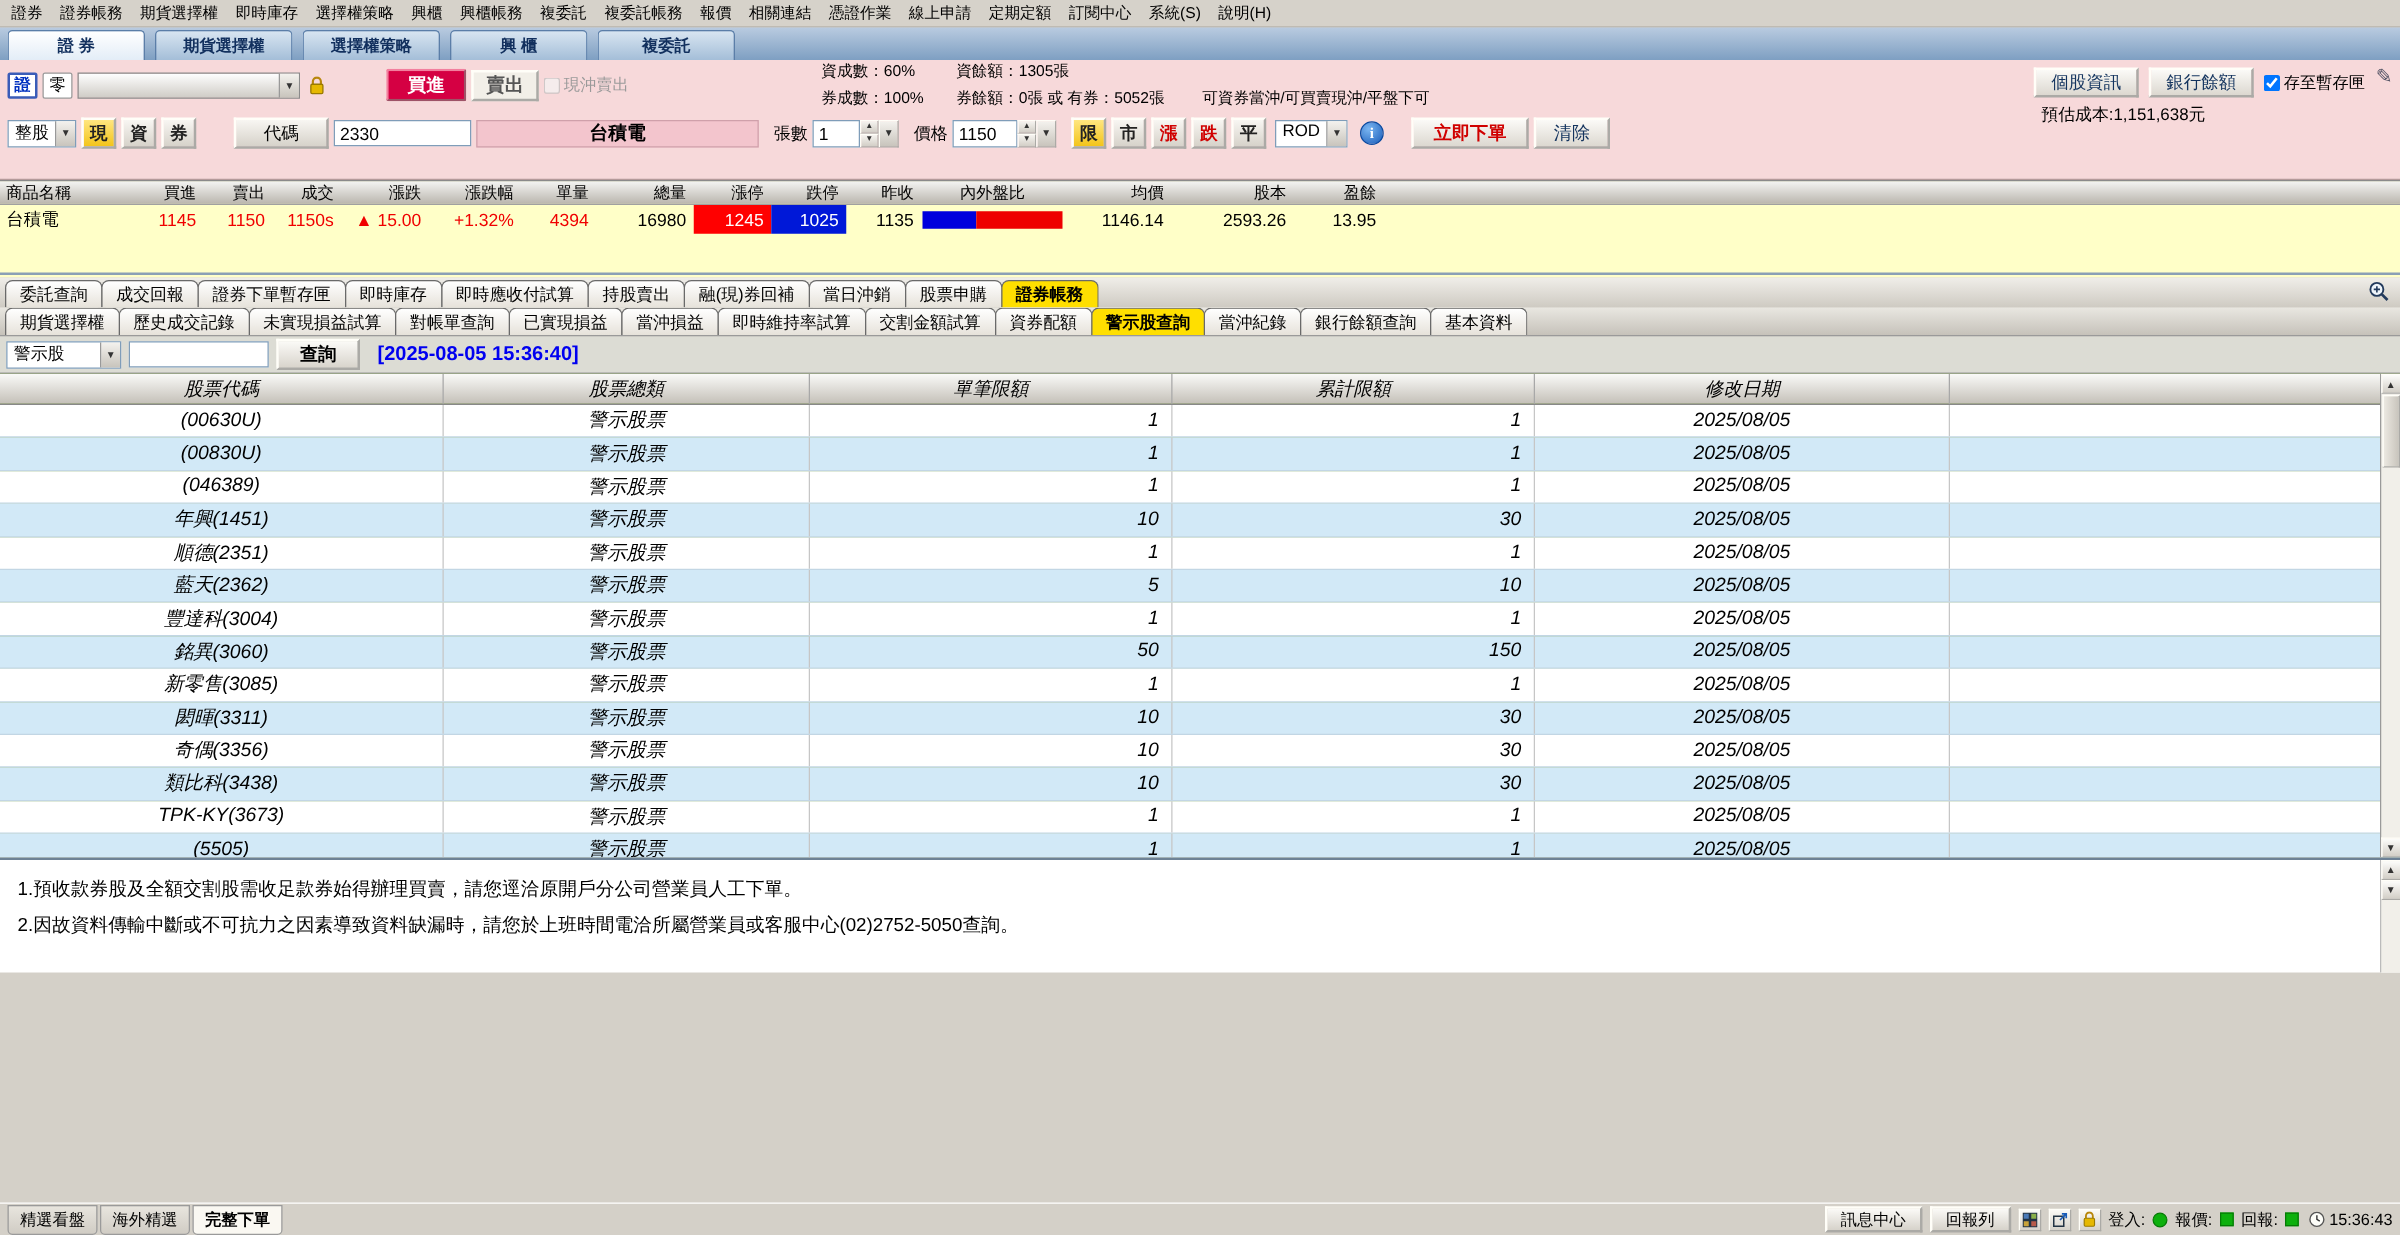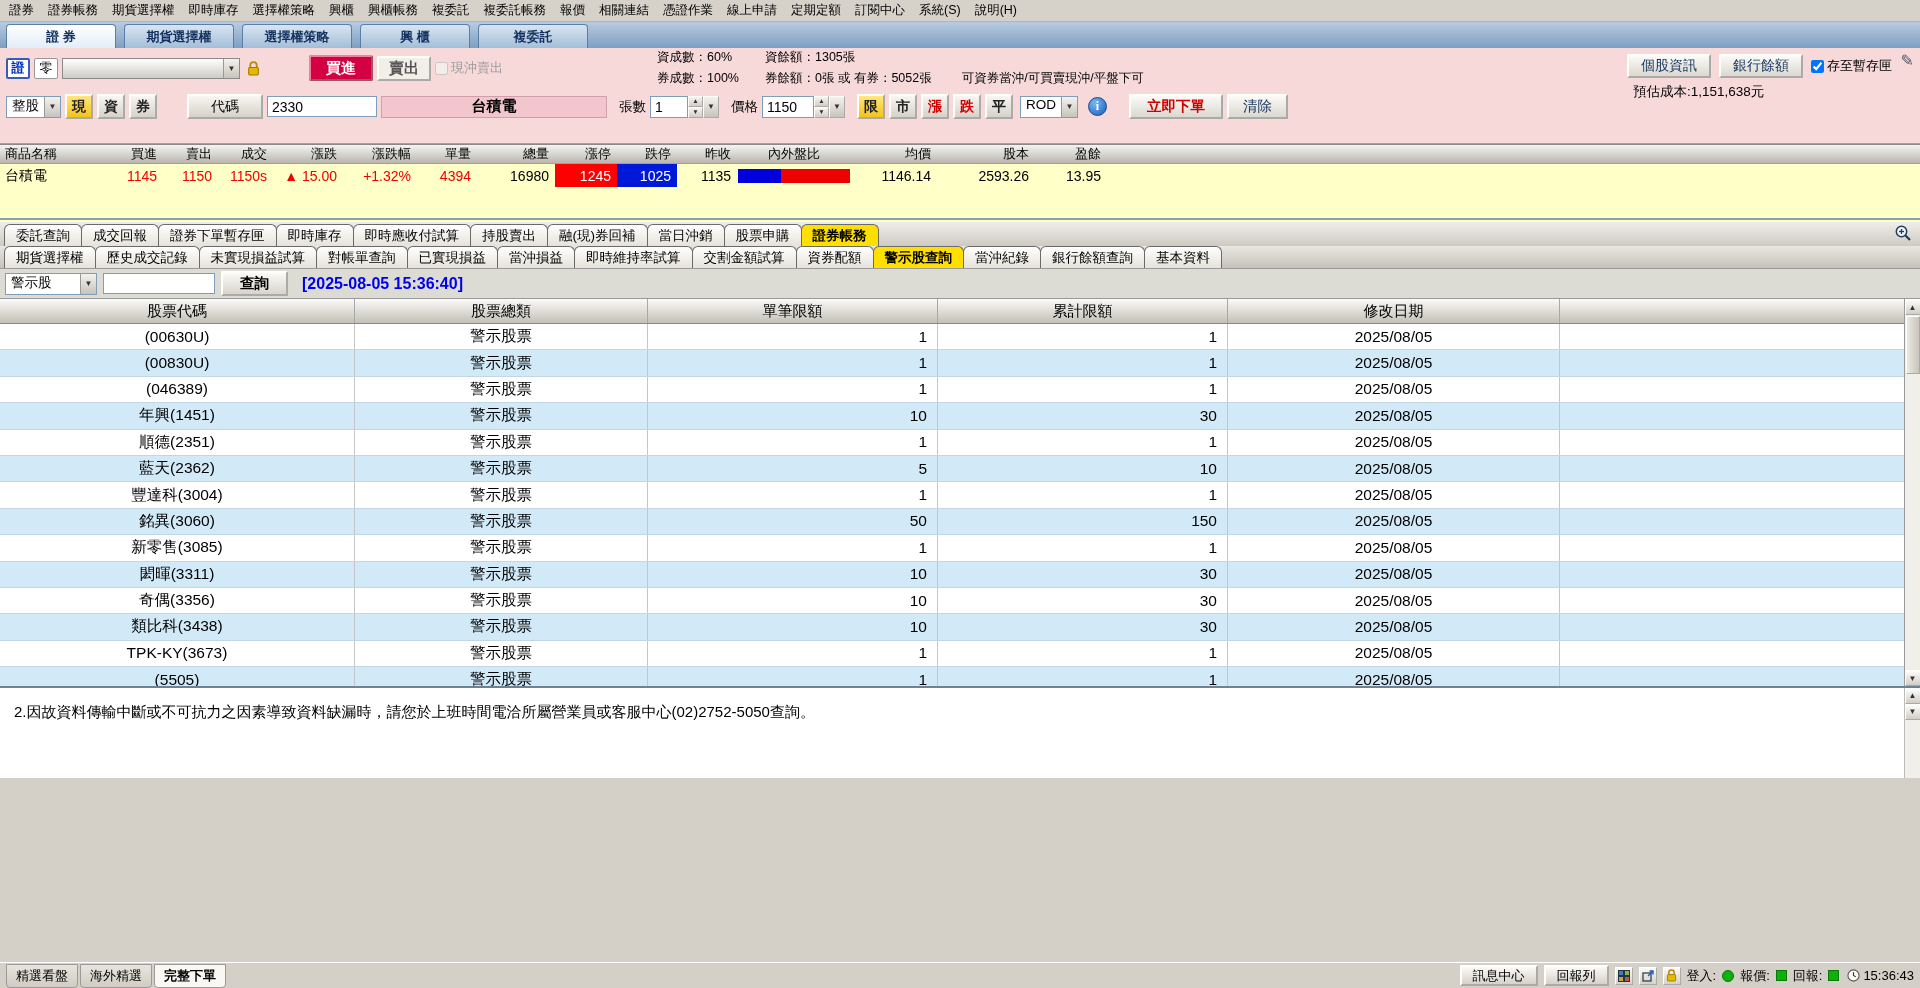--- a/index.html
+++ b/index.html
@@ -89,21 +89,21 @@
   .fn-tab.active { background:#ffdf00; font-weight:bold; }
   .zoom-icon { position:absolute; right:8px; top:2px; cursor:pointer; }
 
   
   .query-bar { flex:0 0 30px; background:#dcdcd4; border-bottom:1px solid #9a9a9a; display:flex; align-items:center; gap:6px; padding-left:5px; }
   .qb-input { width:112px; height:21px; border:1px solid #7f9db9; background:#fff; font-family:inherit; }
   .qb-btn { height:25px; padding:0 17px; font-size:14.5px; font-weight:bold; background:linear-gradient(#fbfaf7,#d8d4cc); border:2px outset #fffef8; cursor:pointer; }
   .qb-time { color:#0000f0; font-weight:bold; font-size:16px; margin-left:8px; }
 
   
-  .data-table { position:relative; flex:0 0 387px; background:#4d7c0f; overflow:hidden; padding-right:16px; }
+  .data-table { position:relative; flex:0 0 387px; background:#4d7c0f; overflow:hidden; padding-right:16px;font-style:italic; }
   .dt-header { height:25px; display:flex; background:linear-gradient(#fafaf8,#c4c0b8); border-bottom:1px solid #888; font-size:15px; }
   .dt-header > div { display:flex; align-items:center; justify-content:center; border-right:1px solid #a8a8a8; height:100%; }
   .dtc1 { width:355px; } .dtc2 { width:293px; } .dtc3 { width:290px; }
   .dtc4 { width:290px; } .dtc5 { width:332px; } .dtc6 { flex:1; border-right:none !important; }
   .dt-row { height:26.4px; display:flex; font-size:15.5px; border-bottom:1px solid #c2d6e4; }
   .dt-row:nth-child(odd) { background:#ffffff; }
   .dt-row:nth-child(even) { background:#d2e9f7; }
   .dt-row > div { display:flex; align-items:center; justify-content:center; border-right:1px solid #c6c6c6; height:100%; }
   .dt-row > .dtc3, .dt-row > .dtc4 { justify-content:flex-end; padding-right:10px; }
   .v-scroll { position:absolute; top:0; right:0; bottom:0; width:16px; background:#f1efe9; border-left:1px solid #9a9a9a; display:flex; flex-direction:column; align-items:center; }
@@ -489,20 +489,21 @@
 
     </div>
     <div class="v-scroll">
       <span class="sc-btn">▲</span>
       <span class="sc-thumb"></span>
       <span class="sc-btn sc-bottom">▼</span>
     </div>
   </div>
 
   <div class="notes">
+    <div>1.預收款券股及全額交割股需收足款券始得辦理買賣，請您逕洽原開戶分公司營業員人工下單。</div>
     <div>2.因故資料傳輸中斷或不可抗力之因素導致資料缺漏時，請您於上班時間電洽所屬營業員或客服中心(02)2752-5050查詢。</div>
     <div class="v-scroll">
       <span class="sc-btn">▲</span>
       <span class="sc-btn">▼</span>
     </div>
   </div>
 
   <div class="spacer"></div>
 
   <div class="statusbar">

